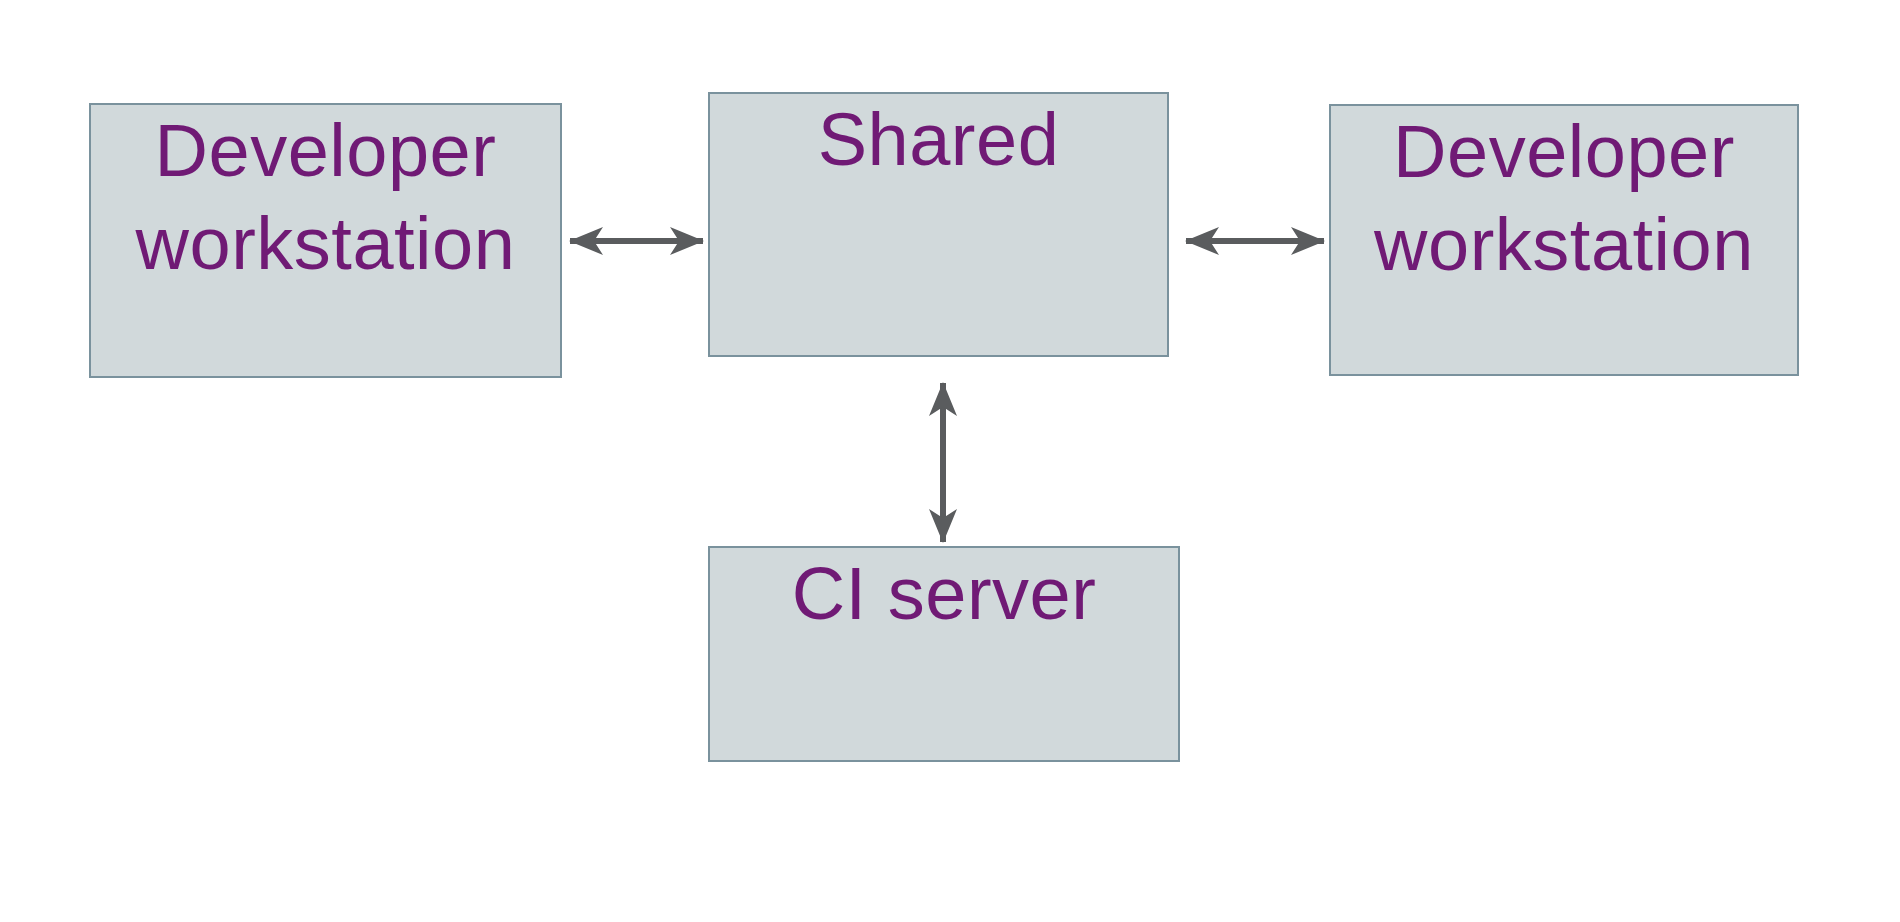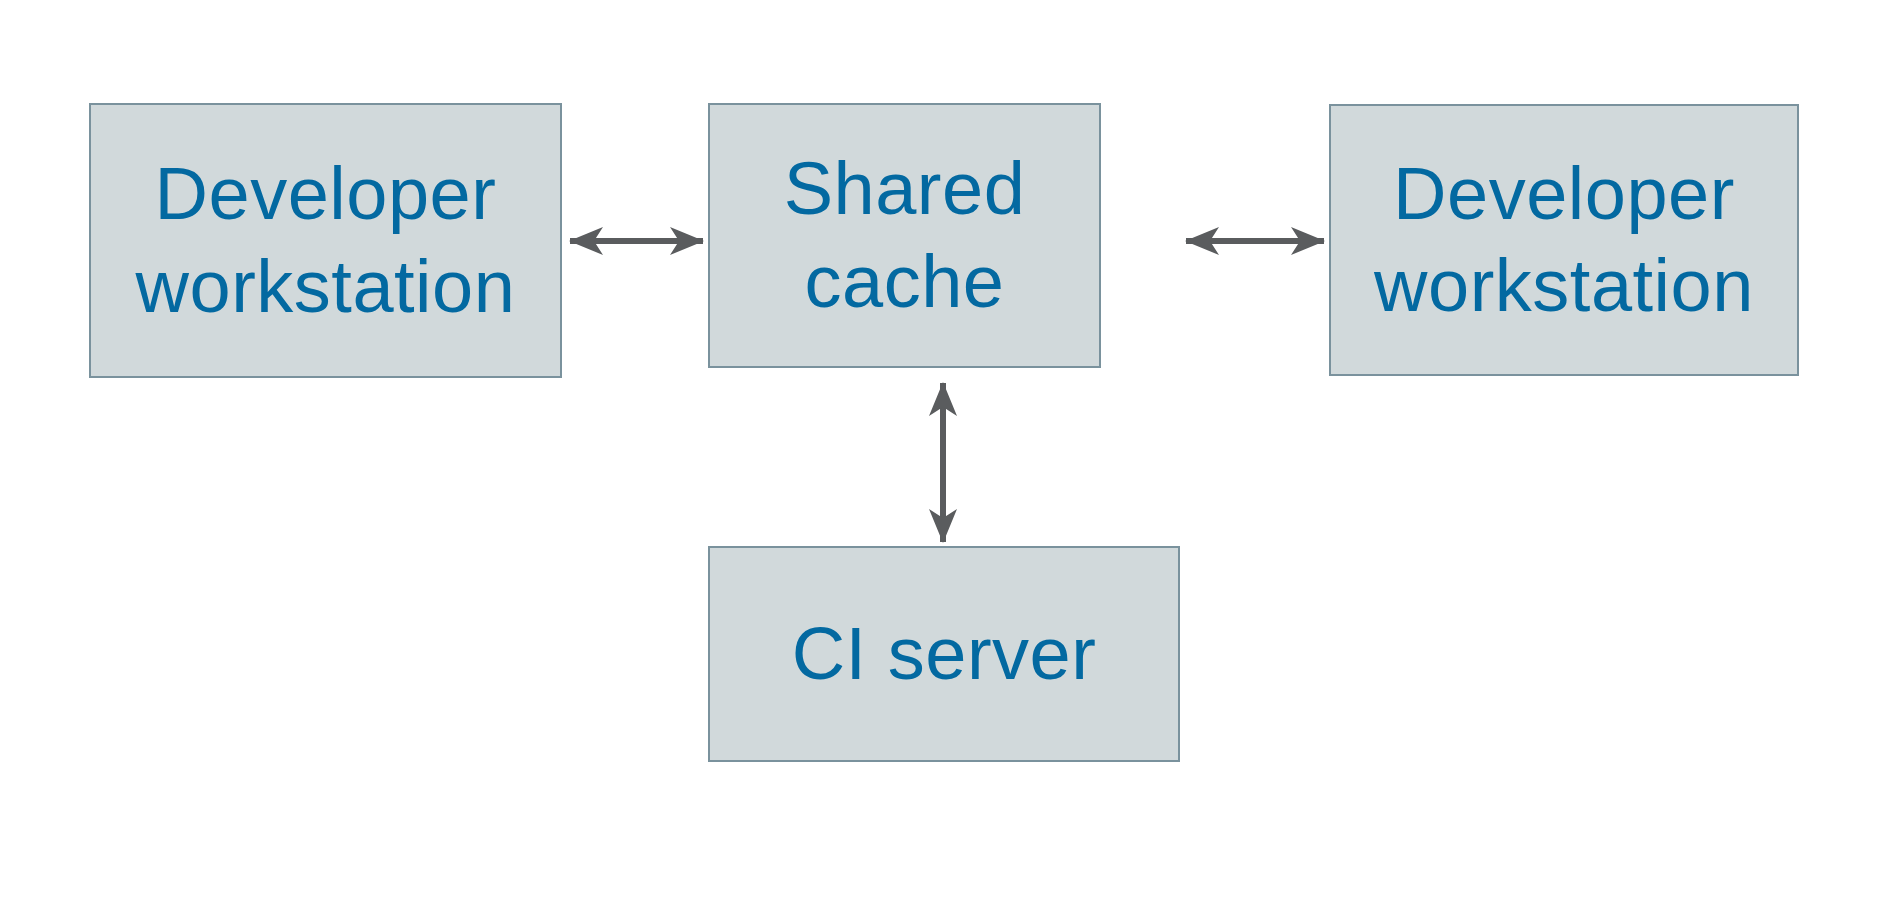--- a/index.html
+++ b/index.html
@@ -16,32 +16,31 @@
     overflow: hidden;
   }
   .node {
     position: absolute;
     background: #d1d9db;
     border: 2px solid #7a929d;
     box-sizing: border-box;
     display: flex;
     flex-direction: column;
     align-items: center;
-    justify-content: center;
     text-align: center;
-    color: #0369a1;
+    color: #701a75;
     font-size: 74px;
     line-height: 1.25;
     letter-spacing: 0.5px;
   }
   .node span { display: block; white-space: nowrap; }
   .node span:empty { display: none; }
 
   .node-dev-left   { left: 89px;   top: 103px; width: 473px; height: 275px; }
-  .node-cache      { left: 708px;  top: 103px; width: 393px; height: 265px; }
+  .node-cache      { left: 708px;  top: 92px; width: 461px; height: 265px; }
   .node-dev-right  { left: 1329px; top: 104px; width: 470px; height: 272px; }
   .node-ci         { left: 708px;  top: 546px; width: 472px; height: 216px; }
 
   .arrow-layer {
     position: absolute;
     left: 0; top: 0;
     width: 1900px;
     height: 922px;
     pointer-events: none;
   }
@@ -62,21 +61,20 @@
     <line x1="943" y1="383" x2="943" y2="542" stroke="#5a5c5e" stroke-width="6" marker-start="url(#ah)" marker-end="url(#ah)"></line>
   </svg>
 
   <div class="node node-dev-left">
     <span>Developer</span>
     <span>workstation</span>
   </div>
 
   <div class="node node-cache">
     <span>Shared</span>
-    <span>cache</span>
   </div>
 
   <div class="node node-dev-right">
     <span>Developer</span>
     <span>workstation</span>
   </div>
 
   <div class="node node-ci">
     <span>CI server</span>
 

